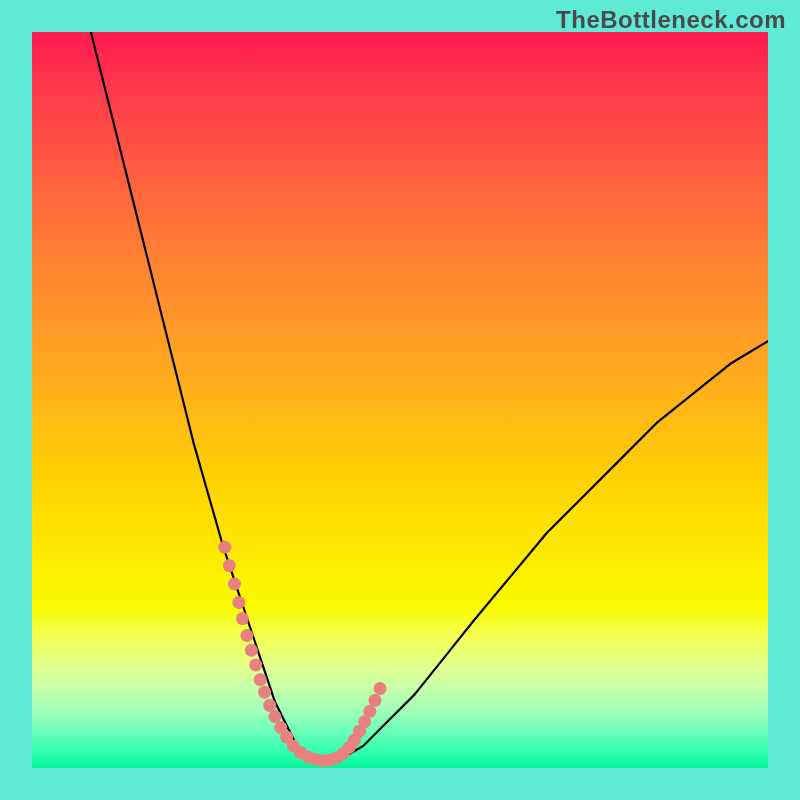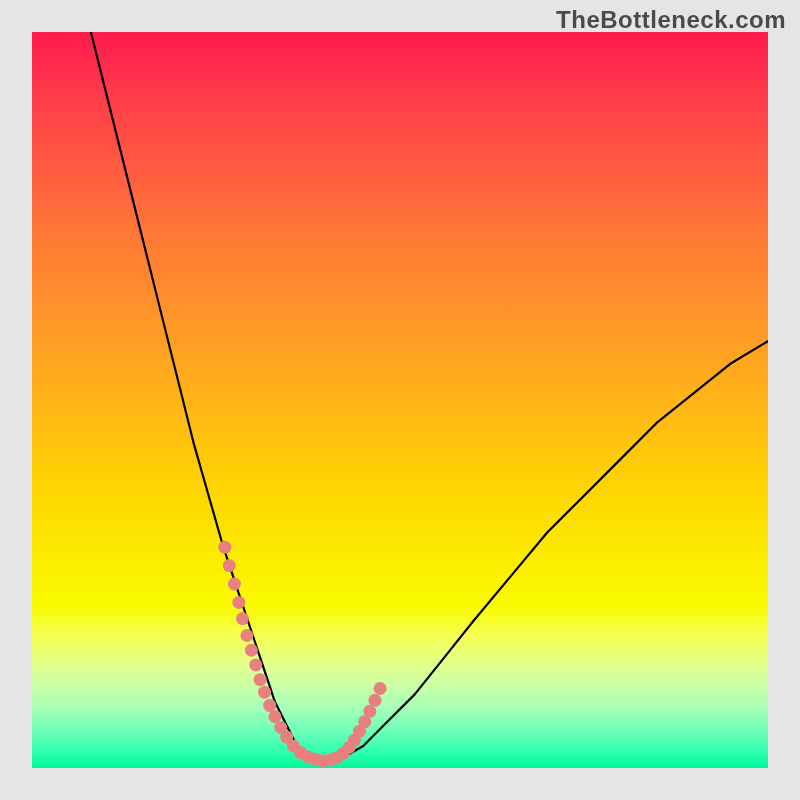--- a/index.html
+++ b/index.html
@@ -8,21 +8,21 @@
     width: 800px;
     height: 800px;
     background: #000;
     overflow: hidden;
     font-family: Arial, Helvetica, sans-serif;
   }
   .frame {
     position: relative;
     width: 800px;
     height: 800px;
-    background: #e5e5e5;
+    background: #5eead4;
   }
   .watermark {
     position: absolute;
     top: 6px;
     right: 14px;
     color: #4a4a4a;
     font-size: 24px;
     font-weight: 600;
     letter-spacing: 0.5px;
     z-index: 5;

